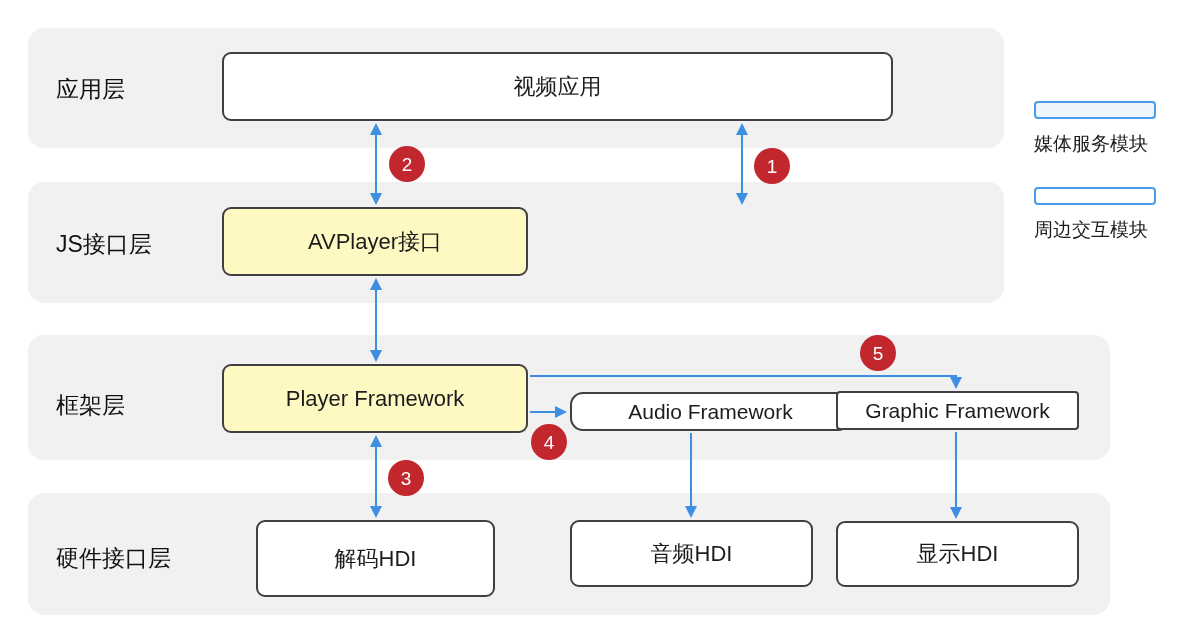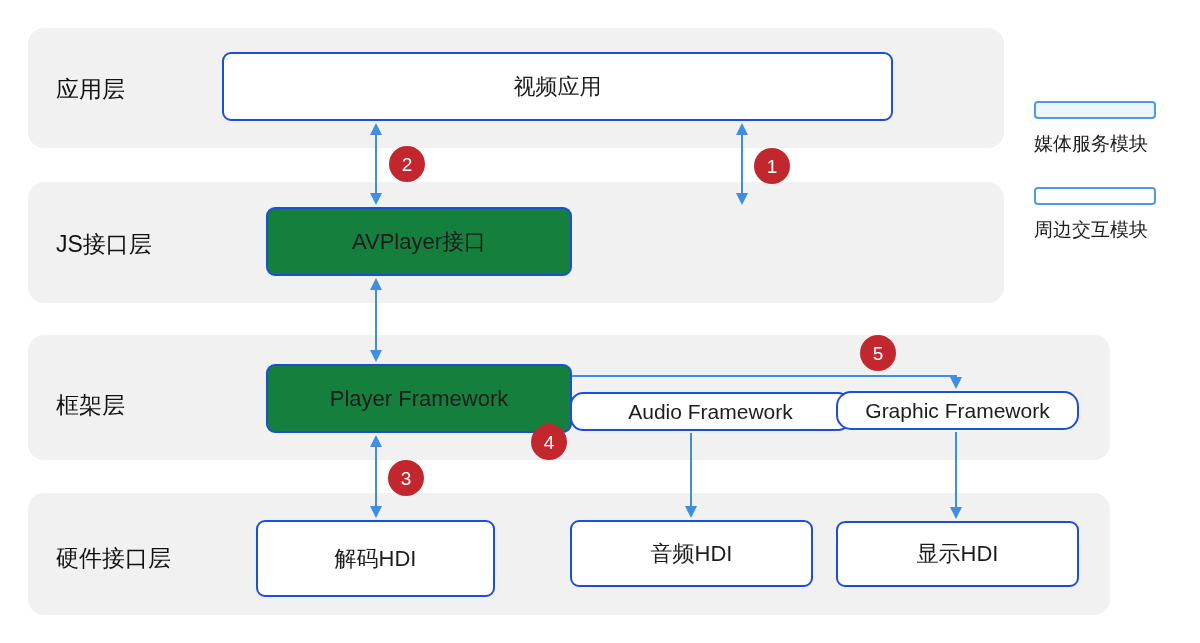--- a/index.html
+++ b/index.html
@@ -13,30 +13,30 @@
   #band-framework{top:335px;width:1082px;height:125px;}
   #band-hardware{top:493px;width:1082px;height:122px;}
 
   .band-label{position:absolute;left:56px;font-size:23px;font-weight:500;color:#111;white-space:nowrap;}
   #label-app{top:74px;}
   #label-js{top:229px;}
   #label-framework{top:390px;}
   #label-hardware{top:543px;}
 
   
-  .node{position:absolute;box-sizing:border-box;border:2px solid #1d4ed8;border-radius:9px;
+  .node{position:absolute;box-sizing:border-box;border:2px solid #404040;border-radius:9px;
         background:#ffffff;display:flex;align-items:center;justify-content:center;
         font-size:22px;white-space:nowrap;}
-  .node.lightblue{background:#15803d;margin-left:44px;}
+  .node.lightblue{background:#fef9c3;}
   #node-video-app   {left:222px;top:52px; width:671px;height:69px;}
   #node-avplayer    {left:222px;top:207px;width:306px;height:69px;}
   #node-xcomponent  {left:590px;top:207px;width:303px;height:69px;}
   #node-player-fw   {left:222px;top:364px;width:306px;height:69px;}
   #node-audio-fw    {left:570px;top:392px;width:281px;height:39px;font-size:21px;border-radius:13px;}
-  #node-graphic-fw  {left:836px;top:391px;width:243px;height:39px;font-size:21px;border-radius:15px;}
+  #node-graphic-fw  {left:836px;top:391px;width:243px;height:39px;font-size:21px;border-radius:4px;}
   #node-decode-hdi  {left:256px;top:520px;width:239px;height:77px;}
   #node-audio-hdi   {left:570px;top:520px;width:243px;height:67px;}
   #node-display-hdi {left:836px;top:521px;width:243px;height:66px;}
 
   
   .callout{position:absolute;width:36px;height:36px;border-radius:50%;background:#C1272D;
            color:#ffffff;display:flex;align-items:center;justify-content:center;
            font-size:19px;line-height:1;}
   #callout-1{left:754px;top:148px;}
   #callout-2{left:389px;top:146px;}

